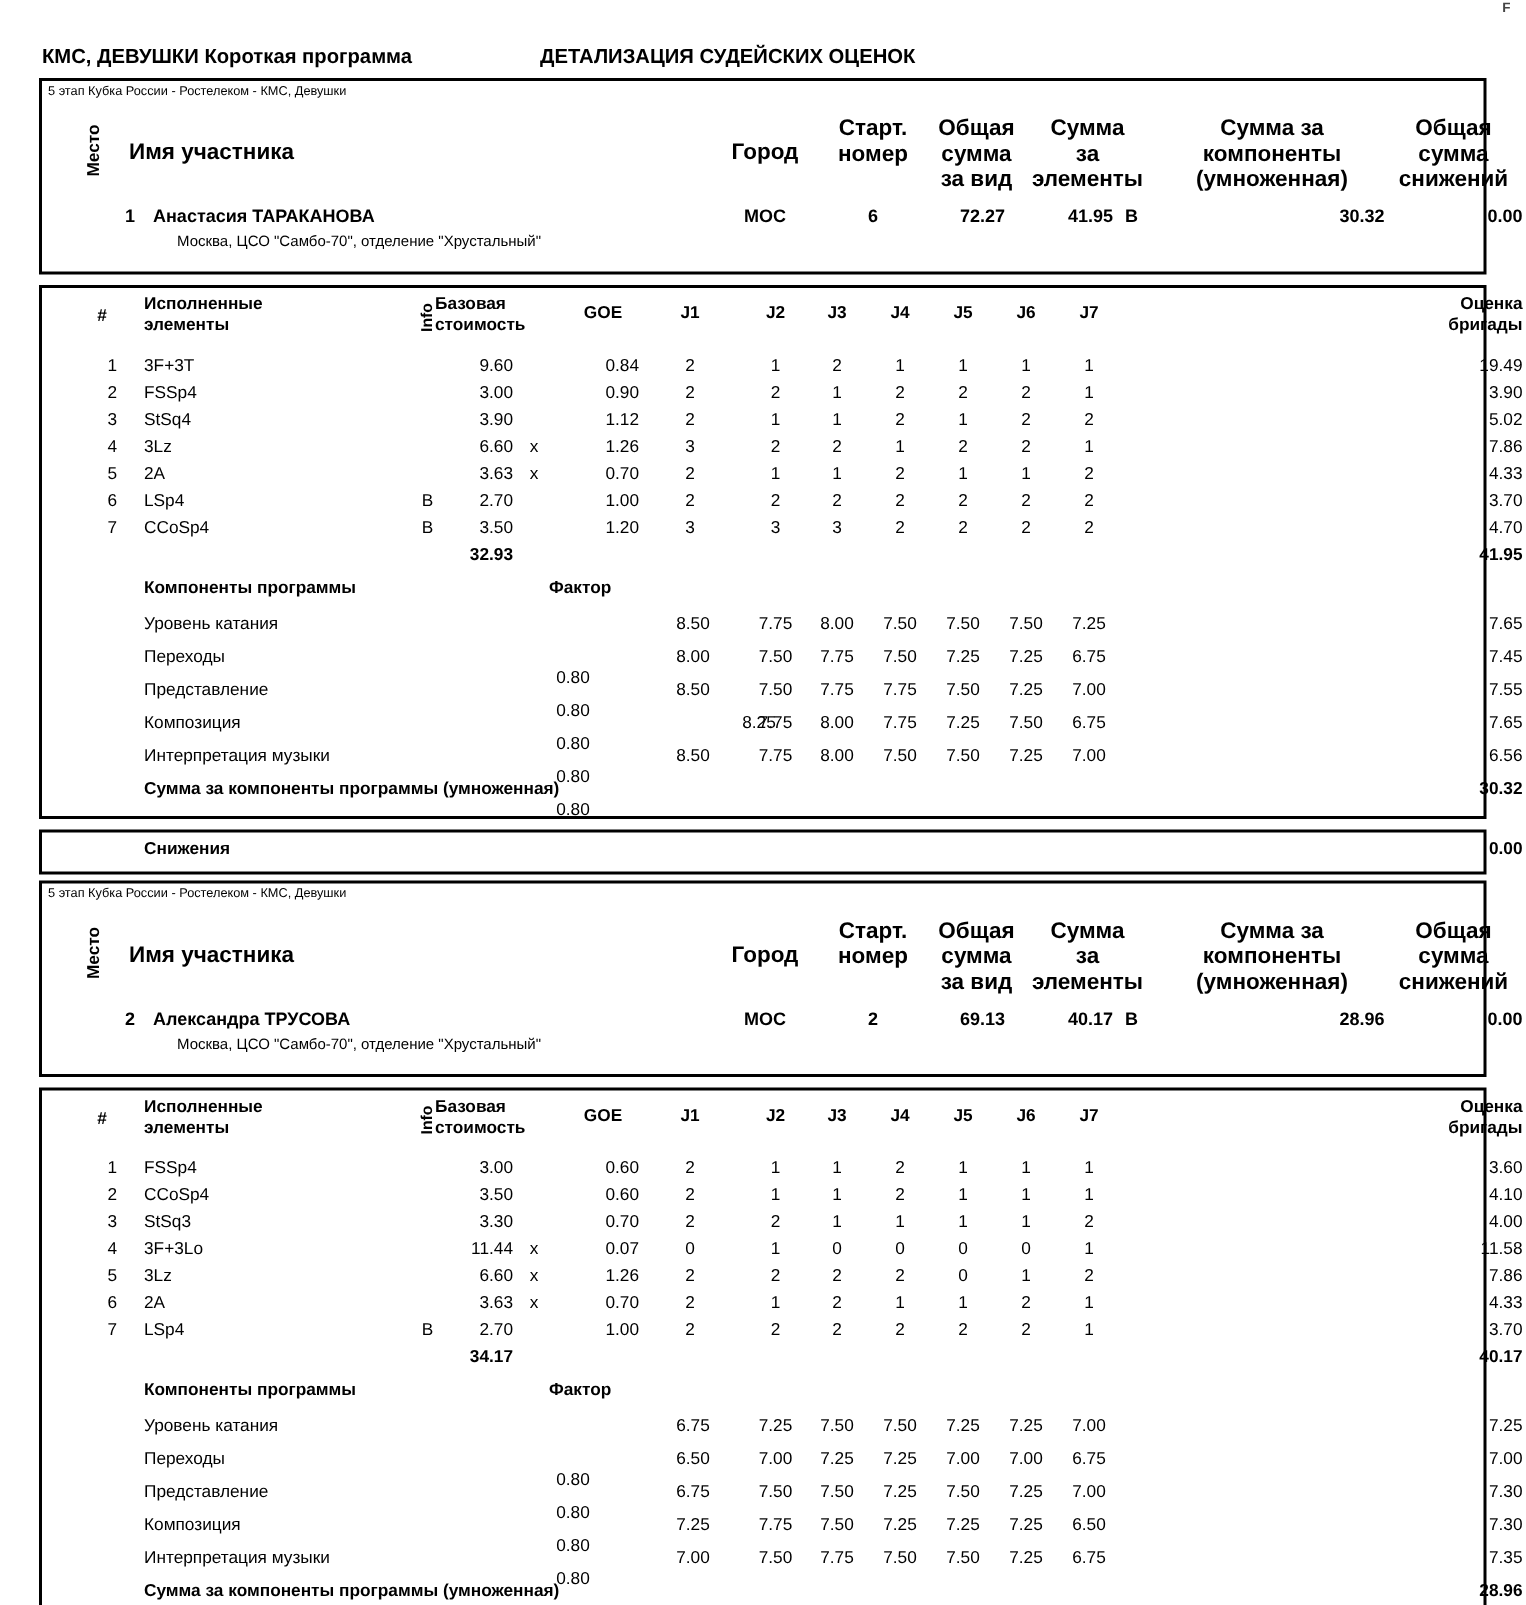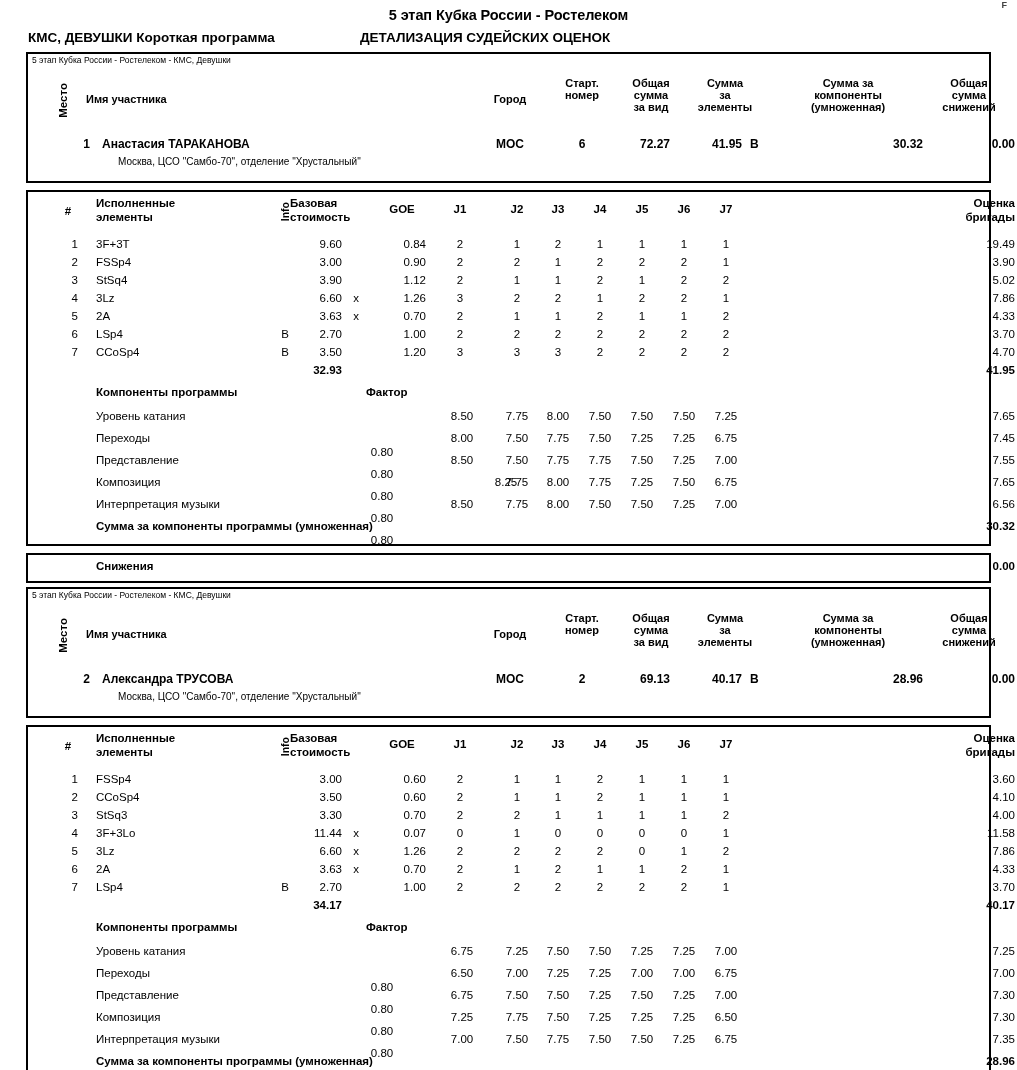--- a/index.html
+++ b/index.html
@@ -55,21 +55,21 @@
   }
 
   .hdr-wrap { position: relative; height: 72px; }
   .vert-mesto {
     position: absolute; left: 29px; top: 18px;
     font-size: 11.5px; font-weight: bold;
     writing-mode: vertical-rl;
     transform: rotate(180deg);
     letter-spacing: 0px;
   }
-  .lbl { position: absolute; font-size: 11px; font-weight: bold; }
+  .lbl { position: absolute; font-size: 15px; font-weight: bold; }
   .lbl.c { text-align: center; }
 
   .name-lbl { left: 58px; top: 28px; }
   .gorod-lbl { left: 447px; width: 70px; top: 28px; }
   .start-lbl { left: 520px; width: 68px; top: 12px; }
   .obsh-lbl  { left: 588px; width: 70px; top: 12px; }
   .summa-lbl { left: 658px; width: 78px; top: 12px; }
   .comp-lbl  { left: 745px; width: 150px; top: 12px; }
   .sniz-lbl  { left: 895px; width: 92px; top: 12px; }
 
@@ -147,21 +147,20 @@
   .spacer6 { height: 7px; }
   .spacer3 { height: 4px; }
 </style>
 </head>
 <body>
 
 <div class="page">
 
   <div class="title-area">
     <div class="corner-f">F</div>
-    <div class="event-title">5 этап Кубка России - Ростелеком</div>
     <div class="subtitle-row">
       <div class="cat-title">КМС, ДЕВУШКИ Короткая программа</div>
       <div class="detail-title">ДЕТАЛИЗАЦИЯ СУДЕЙСКИХ ОЦЕНОК</div>
     </div>
   </div>
 
   <div id="skaters-root">
       <div class="box">
         <div class="crumb">5 этап Кубка России - Ростелеком  -  КМС, Девушки</div>
         <div class="hdr-wrap">

